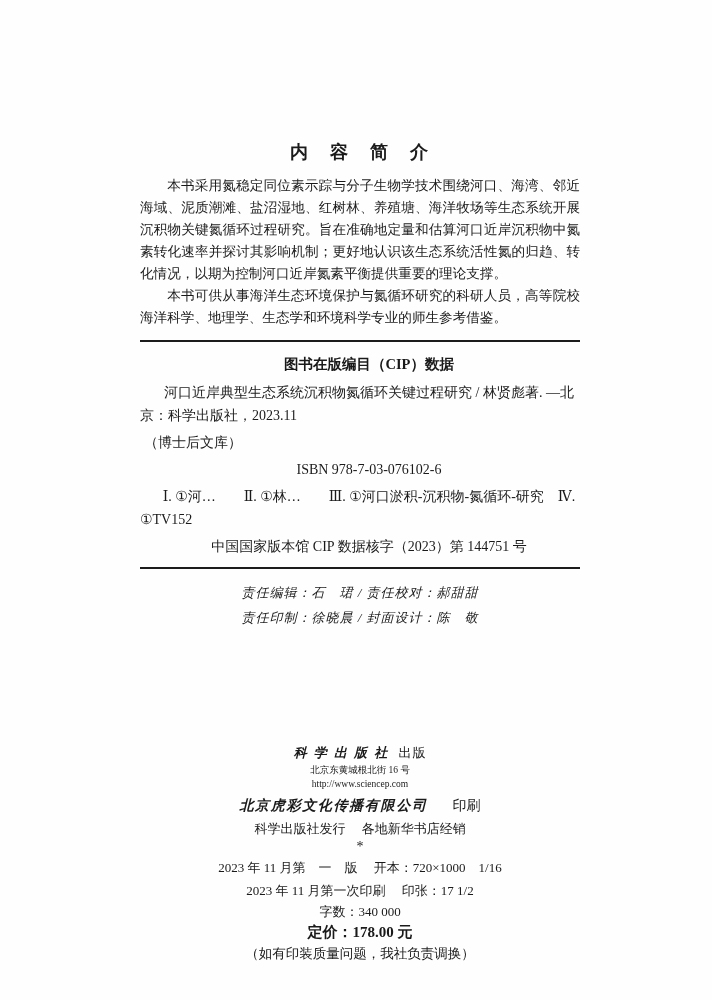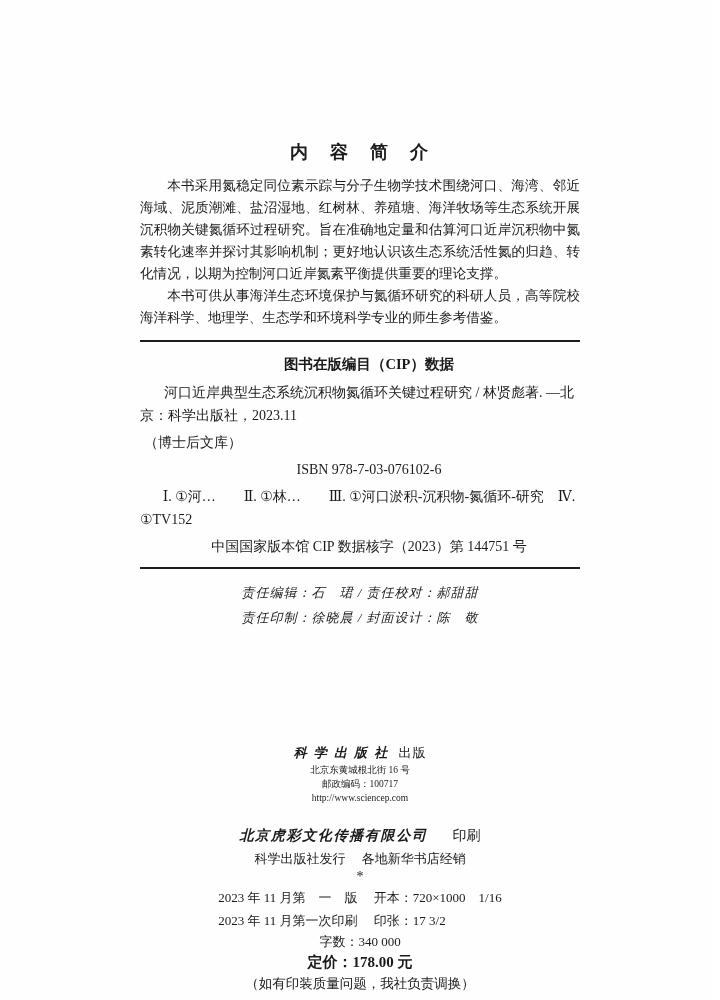--- a/index.html
+++ b/index.html
@@ -75,33 +75,33 @@
   }
   .pub-line { line-height: 20px; }
   .script-lg {
     font-size: 13px;
     font-weight: bold;
     font-style: italic;
     letter-spacing: 0.55em;
   }
   .pub-role { font-size: 13px; letter-spacing: 1px; }
   .small { font-size: 9.5px; line-height: 14px; }
-  .printer-line { margin-top: 20px; line-height: 19px; }
+  .printer-line { margin-top: 4px; line-height: 19px; }
   .script-md {
     font-size: 14px;
     font-weight: bold;
     font-style: italic;
     letter-spacing: 0.12em;
   }
   .printer-role { font-size: 14px; margin-left: 1.5em; }
   .dist { font-size: 13px; margin-top: 4px; line-height: 19px; }
   .asterisk { font-size: 14px; line-height: 16px; margin-top: 1px; }
   .spec-block {
     display: inline-block;
-    text-align: left;
+    text-align: center;
     font-size: 13px;
     line-height: 23px;
     margin-top: 1px;
   }
   .wordcount { font-size: 13px; line-height: 20px; }
   .price { font-size: 15px; font-weight: bold; line-height: 21px; }
   .notice { font-size: 13.5px; line-height: 20px; margin-top: 1px; }
 </style>
 </head>
 <body>
@@ -132,31 +132,30 @@
       <div>责任编辑：石　珺 / 责任校对：郝甜甜</div>
       <div>责任印制：徐晓晨 / 封面设计：陈　敬</div>
     </div>
 
     <div class="colophon">
       <div class="pub-line">
         <span class="script-lg">科学出版社</span>
         <span class="pub-role">出版</span>
       </div>
       <div class="small">北京东黄城根北街 16 号</div>
-      <div class="small">邮政编码：100717</div>
       <div class="small">http://www.sciencep.com</div>
       <div class="printer-line">
         <span class="script-md">北京虎彩文化传播有限公司</span>
         <span class="printer-role">印刷</span>
       </div>
       <div class="dist">科学出版社发行　 各地新华书店经销</div>
       <div class="asterisk">*</div>
       <div class="spec-block">
         <div>2023 年 11 月第　一　版　 开本：720×1000　1/16</div>
-        <div>2023 年 11 月第一次印刷　 印张：17 3/2</div>
+        <div>2023 年 11 月第一次印刷　 印张：17 1/2</div>
       </div>
       <div class="wordcount">字数：340 000</div>
       <div class="price">定价：178.00 元</div>
       <div class="notice">（如有印装质量问题，我社负责调换）</div>
     </div>
 
   </div>
 </div>
 
 </body></html>

